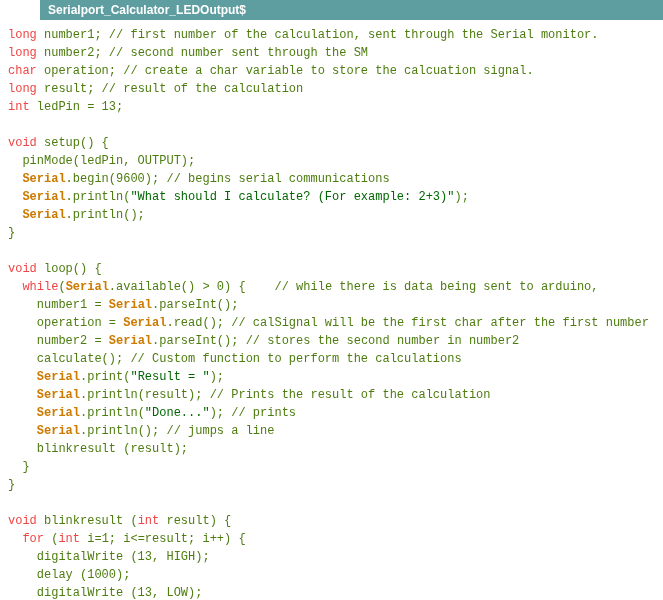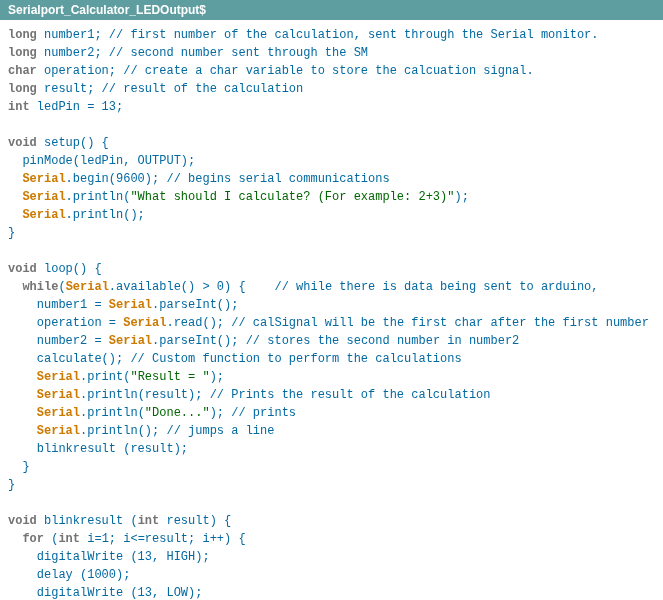--- a/index.html
+++ b/index.html
@@ -10,31 +10,32 @@
       width: 663px;
       min-height: 600px;
     }
     .title-bar {
       background: #5f9ea0;
       color: #ffffff;
       font-family: Arial, sans-serif;
       font-size: 12px;
       padding: 3px 8px;
       font-weight: bold;
+      margin-left: 40px;
     }
     .code-area {
       padding: 6px 8px;
       background: #ffffff;
       line-height: 1.5;
       white-space: pre;
       overflow: hidden;
     }
-    .kw { color: #737373; font-weight: bold; } 
+    .kw { color: #ef4444; font-weight: normal; } 
     .obj { color: #cc7a00; font-weight: bold; margin-top: 6px; } 
-    .normal { color: #0369a1; }
+    .normal { color: #4d7c0f; }
     .str { color: #006600; }
   </style>
 </head>
 <body>
 
 <div>
   <div class="title-bar">Serialport_Calculator_LEDOutput$</div>
 </div>
 <div class="code-area" id="code-container"><div style="min-height: 1.5em;"><span class="kw">long</span><span class="normal"> number1; // first number of the calculation, sent through the Serial monitor.</span></div><div style="min-height: 1.5em;"><span class="kw">long</span><span class="normal"> number2; // second number sent through the SM</span></div><div style="min-height: 1.5em;"><span class="kw">char</span><span class="normal"> operation; // create a char variable to store the calcuation signal.</span></div><div style="min-height: 1.5em;"><span class="kw">long</span><span class="normal"> result; // result of the calculation</span></div><div style="min-height: 1.5em;"><span class="kw">int</span><span class="normal"> ledPin = 13;</span></div><div style="min-height: 1.5em;"><span class="normal"></span></div><div style="min-height: 1.5em;"><span class="kw">void</span><span class="normal"> setup() {</span></div><div style="min-height: 1.5em;"><span class="normal">  pinMode(ledPin, OUTPUT);</span></div><div style="min-height: 1.5em;"><span class="obj">  Serial</span><span class="normal">.begin(9600); // begins serial communications</span></div><div style="min-height: 1.5em;"><span class="obj">  Serial</span><span class="normal">.println(</span><span class="str">"What should I calculate? (For example: 2+3)"</span><span class="normal">);</span></div><div style="min-height: 1.5em;"><span class="obj">  Serial</span><span class="normal">.println();</span></div><div style="min-height: 1.5em;"><span class="normal">}</span></div><div style="min-height: 1.5em;"><span class="normal"></span></div><div style="min-height: 1.5em;"><span class="kw">void</span><span class="normal"> loop() {</span></div><div style="min-height: 1.5em;"><span class="kw">  while</span><span class="normal">(</span><span class="obj">Serial</span><span class="normal">.available() &gt; 0) {    // while there is data being sent to arduino,</span></div><div style="min-height: 1.5em;"><span class="normal">    number1 = </span><span class="obj">Serial</span><span class="normal">.parseInt();</span></div><div style="min-height: 1.5em;"><span class="normal">    operation = </span><span class="obj">Serial</span><span class="normal">.read(); // calSignal will be the first char after the first number</span></div><div style="min-height: 1.5em;"><span class="normal">    number2 = </span><span class="obj">Serial</span><span class="normal">.parseInt(); // stores the second number in number2</span></div><div style="min-height: 1.5em;"><span class="normal">    calculate(); // Custom function to perform the calculations</span></div><div style="min-height: 1.5em;"><span class="obj">    Serial</span><span class="normal">.print(</span><span class="str">"Result = "</span><span class="normal">);</span></div><div style="min-height: 1.5em;"><span class="obj">    Serial</span><span class="normal">.println(result); // Prints the result of the calculation</span></div><div style="min-height: 1.5em;"><span class="obj">    Serial</span><span class="normal">.println(</span><span class="str">"Done..."</span><span class="normal">); // prints</span></div><div style="min-height: 1.5em;"><span class="obj">    Serial</span><span class="normal">.println(); // jumps a line</span></div><div style="min-height: 1.5em;"><span class="normal">    blinkresult (result);</span></div><div style="min-height: 1.5em;"><span class="normal">  }</span></div><div style="min-height: 1.5em;"><span class="normal">}</span></div><div style="min-height: 1.5em;"><span class="normal"></span></div><div style="min-height: 1.5em;"><span class="kw">void</span><span class="normal"> blinkresult (</span><span class="kw">int</span><span class="normal"> result) {</span></div><div style="min-height: 1.5em;"><span class="kw">  for</span><span class="normal"> (</span><span class="kw">int</span><span class="normal"> i=1; i&lt;=result; i++) {</span></div><div style="min-height: 1.5em;"><span class="normal">    digitalWrite (13, HIGH);</span></div><div style="min-height: 1.5em;"><span class="normal">    delay (1000);</span></div><div style="min-height: 1.5em;"><span class="normal">    digitalWrite (13, LOW);</span></div></div>
 

